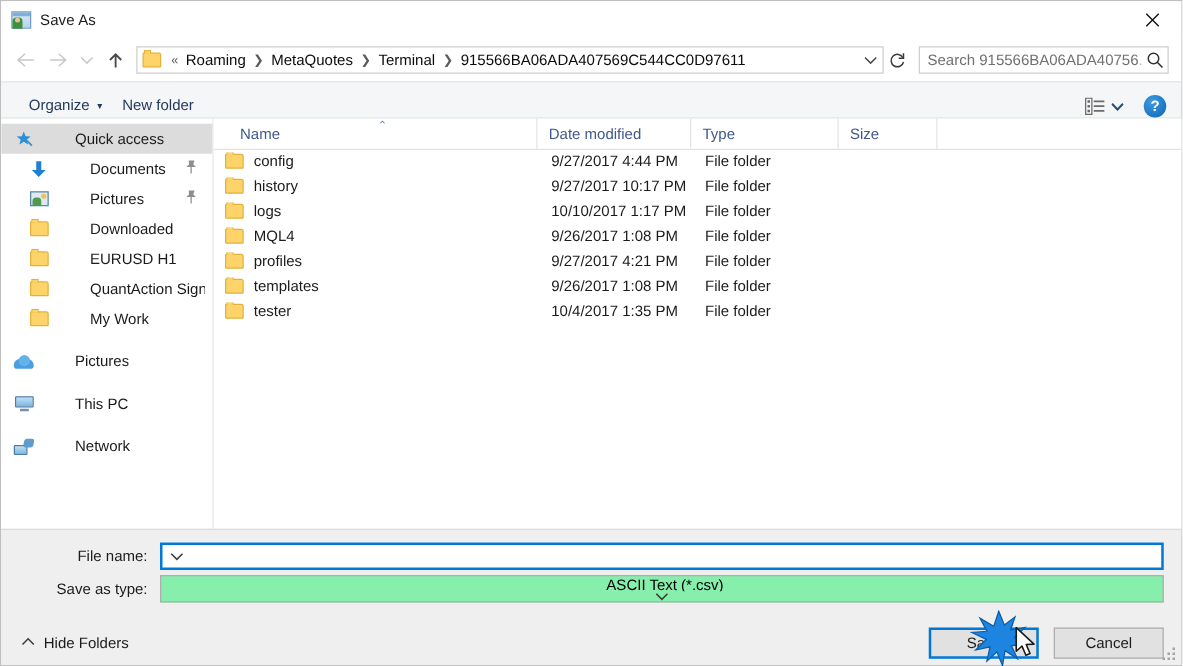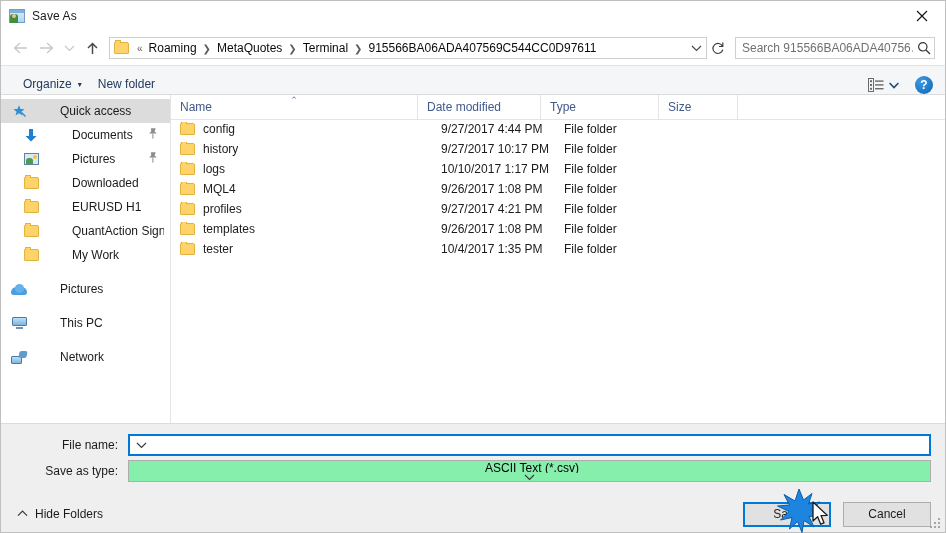--- a/index.html
+++ b/index.html
@@ -268,21 +268,21 @@
     border-bottom: 1px solid #e4e4e4;
     background: #ffffff; position: relative;
   }
   .col {
     font-size: 12px; color: #41588c;
     display: flex; align-items: center;
     padding-left: 9px; box-sizing: border-box;
     border-right: 1px solid #e4e4e4;
     position: relative;
   }
-  .col.c-name { width: 247px; }
+  .col.c-name { width: 247px; margin-left: 12px; }
   .col.c-date { width: 123px; }
   .col.c-type { width: 118px; }
   .col.c-size { width: 79px; }
   .col.c-rest { flex: 1 1 auto; border-right: none; }
   .sort-caret {
     position: absolute; left: 50%; top: 1px; transform: translateX(-50%);
     color: #5b7bbd; font-size: 9px; line-height: 1;
   }
   .rows { flex: 1 1 auto; overflow: hidden; padding-top: 2px; }
   .row {

